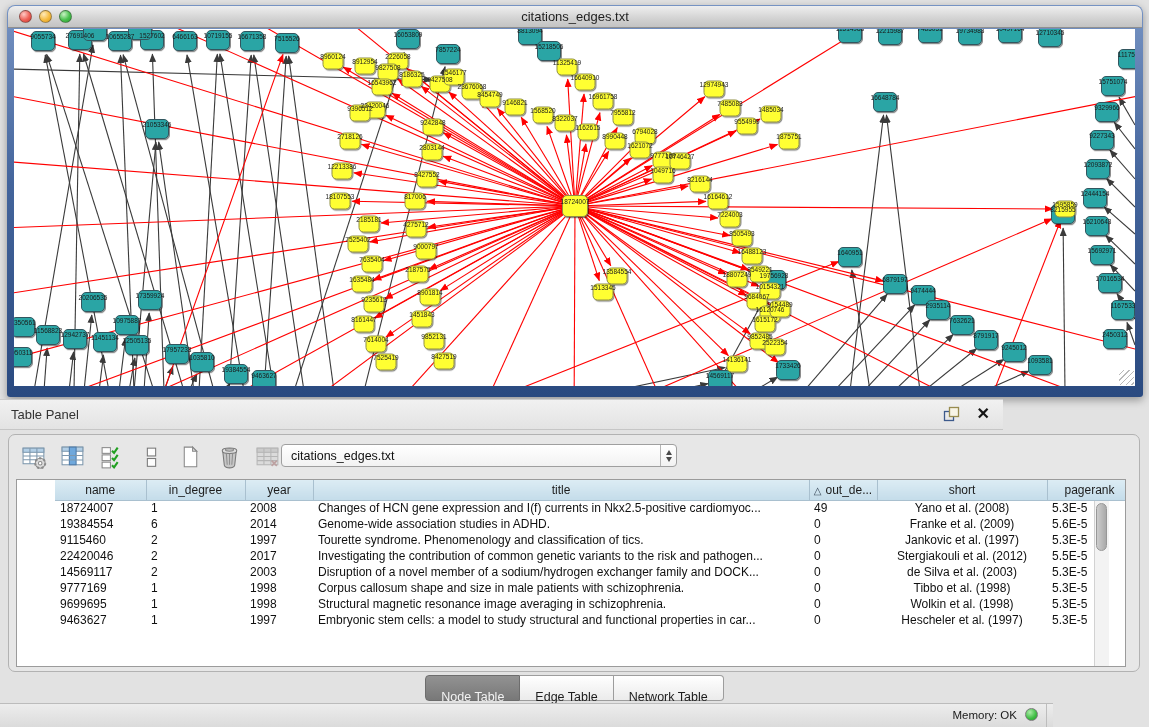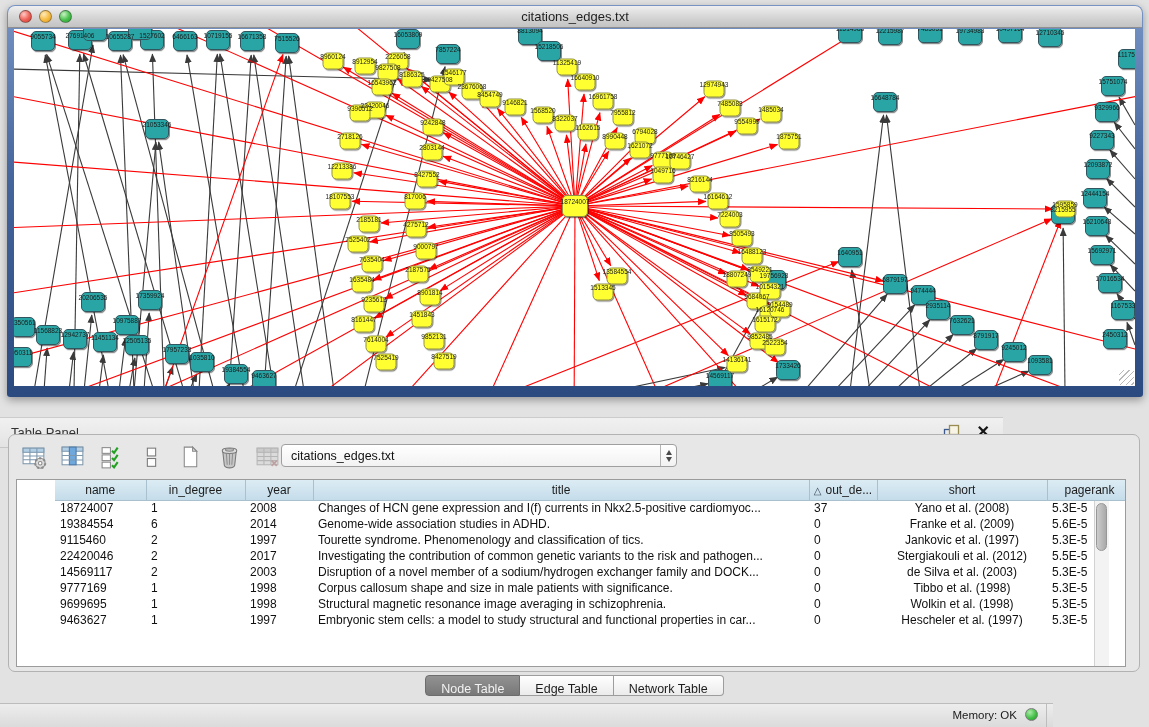--- a/index.html
+++ b/index.html
@@ -18,21 +18,21 @@
   .light.red{background:radial-gradient(circle at 35% 30%,#ffcac5,#ee5f55 55%,#c93a31);}
   .light.yellow{background:radial-gradient(circle at 35% 30%,#ffeaba,#f6bb3e 55%,#d79a22);}
   .light.green{background:radial-gradient(circle at 35% 30%,#c8f2c4,#47c04c 55%,#2d9b34);}
   .title-text{position:absolute;left:0;right:0;top:3px;text-align:center;font-size:13px;color:#1f1f1f;}
   .net-canvas{position:absolute;left:7px;top:24px;width:1121px;height:357px;background:#ffffff;overflow:hidden;}
   .net-canvas svg{display:block}
   .grip{position:absolute;right:1px;bottom:1px;width:15px;height:15px;
     background:repeating-linear-gradient(135deg,transparent 0 3px,#b9b9b9 3px 4px);}
 
   
-  .panel-header{position:absolute;left:0;top:417px;width:1003px;height:31px;
+  .panel-header{position:absolute;left:0;top:399px;width:1003px;height:31px;
     background:linear-gradient(#f1f1f1,#e3e3e3);border-top:1px solid #cccccc;border-bottom:1px solid #c6c6c6;}
   .panel-title{position:absolute;left:11px;top:7px;font-size:13px;color:#333;}
   .float-btn{position:absolute;right:42px;top:6px;width:18px;height:17px;cursor:default;}
   .close-btn{position:absolute;right:13px;top:4px;font-size:16px;font-weight:bold;color:#151515;}
 
   
   .card{position:absolute;left:8px;top:434px;width:1132px;height:238px;background:#e7e7e7;
     border:1px solid #b2b2b2;border-radius:7px;}
   .toolbar{position:absolute;left:12px;top:5px;height:34px;display:flex;align-items:center;gap:12px;}
   .tool-icon{width:27px;height:27px;display:flex;align-items:center;justify-content:center;}
@@ -52,21 +52,21 @@
   thead th:first-child{border-left:none}
   tbody td{height:16px;padding:0 5px;color:#101010;white-space:nowrap;overflow:hidden;border:none;}
   td.c-short{text-align:center}
   .sort-glyph{font-size:10px;color:#3a4a5a;margin-right:4px;}
   .scrollbar{position:absolute;left:1077px;top:21px;bottom:0;width:15px;background:#f3f3f3;border-left:1px solid #d2d2d2;}
   .thumb{position:absolute;left:1px;top:2px;width:11px;height:48px;border-radius:6px;
     background:linear-gradient(90deg,#cdcdcd,#a9a9a9);border:1px solid #979797;}
 
   
   .tabs{position:absolute;left:0;top:675px;width:1149px;display:flex;justify-content:center;}
-  .tab{height:21px;line-height:19px;padding:4px 15px;font-size:12.5px;color:#1d1d1d;
+  .tab{height:21px;line-height:19px;padding:12px 15px;font-size:12.5px;color:#1d1d1d;
     background:linear-gradient(#ffffff,#ebebeb);border:1px solid #9d9d9d;border-left:none;}
   .tab:first-child{border-left:1px solid #9d9d9d;border-radius:4px 0 0 4px;}
   .tab:last-child{border-radius:0 4px 4px 0;}
   .tab.active{background:linear-gradient(#929292,#787878);color:#f2f2f2;border-color:#6d6d6d;}
 
   
   .statusbar{position:absolute;left:0;top:703px;width:1053px;height:24px;
     background:linear-gradient(#ededed,#dbdbdb);border-top:1px solid #bcbcbc;}
   .mem-label{position:absolute;right:36px;top:5px;font-size:11.5px;color:#1a1a1a;}
   .mem-dot{position:absolute;right:15px;top:4px;width:13px;height:13px;border-radius:50%;
@@ -627,21 +627,21 @@
             <th>short</th>
             <th>pagerank</th>
           </tr>
         </thead>
       <tbody id="tbody">
           <tr>
             <td>18724007</td>
             <td>1</td>
             <td>2008</td>
             <td>Changes of HCN gene expression and I(f) currents in Nkx2.5-positive cardiomyoc...</td>
-            <td>37</td>
+            <td>49</td>
             <td class="c-short">Yano et al. (2008)</td>
             <td>5.3E-5</td>
           </tr>
           <tr>
             <td>19384554</td>
             <td>6</td>
             <td>2014</td>
             <td>Genome-wide association studies in ADHD.</td>
             <td>0</td>
             <td class="c-short">Franke et al. (2009)</td>
@@ -671,21 +671,21 @@
             <td>2003</td>
             <td>Disruption of a novel member of a sodium/hydrogen exchanger family and DOCK...</td>
             <td>0</td>
             <td class="c-short">de Silva et al. (2003)</td>
             <td>5.3E-5</td>
           </tr>
           <tr>
             <td>9777169</td>
             <td>1</td>
             <td>1998</td>
-            <td>Corpus callosum shape and size in male patients with significance.</td>
+            <td>Corpus callosum shape and size in male patients with schizophrenia.</td>
             <td>0</td>
             <td class="c-short">Tibbo et al. (1998)</td>
             <td>5.3E-5</td>
           </tr>
           <tr>
             <td>9699695</td>
             <td>1</td>
             <td>1998</td>
             <td>Structural magnetic resonance image averaging in schizophrenia.</td>
             <td>0</td>

